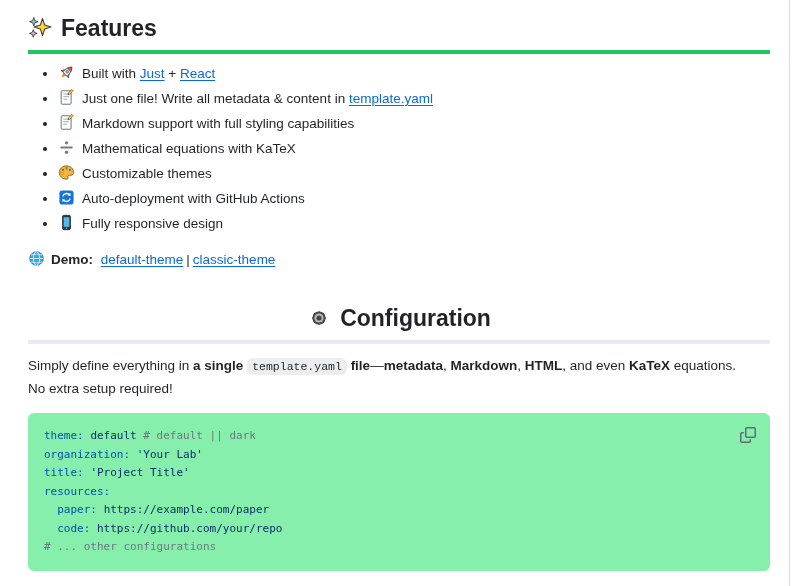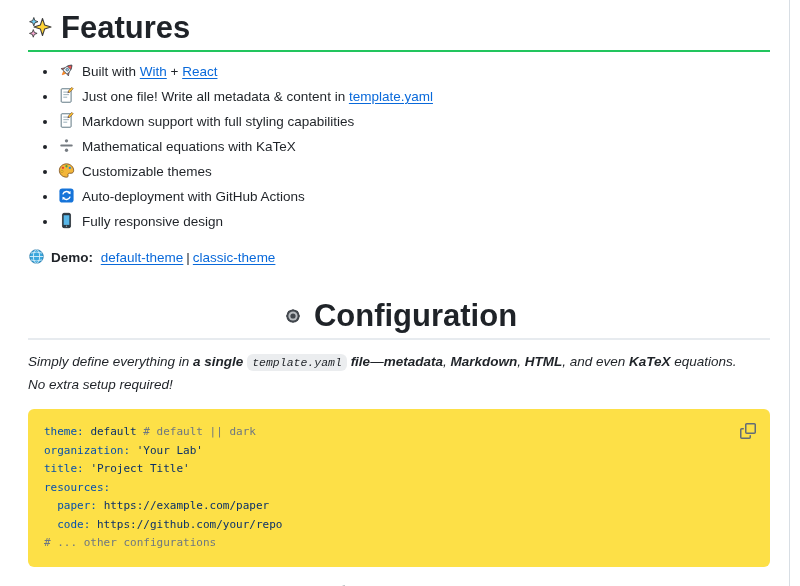--- a/index.html
+++ b/index.html
@@ -9,50 +9,50 @@
     font-family:"Liberation Sans","DejaVu Sans",sans-serif;
     font-size:13.5px;
     -webkit-font-smoothing:antialiased;
   }
   .page{position:relative;width:800px;height:586px;}
   .scroll-edge{position:absolute;left:789px;top:0;width:1px;height:586px;background:#d8dee4;}
   .content{position:absolute;left:28px;top:0;width:742px;}
 
   h2.md-h2{
     margin:0;padding:14px 0 8px 0;
-    font-size:31px;font-weight:600;line-height:28px;
-    border-bottom:2px solid #22c55e;
+    font-size:23px;font-weight:600;line-height:28px;
+    border-bottom:4px solid #22c55e;
     display:flex;align-items:center;gap:9px;color:#1f2328;
   }
   h2.md-h2.config{margin-top:20px;border-bottom-color:#e7ebef;justify-content:center;}
   .h-emoji{width:24px;height:24px;display:inline-block;flex:0 0 auto;}
   .h-emoji svg{width:24px;height:24px;display:block;}
 
   ul.features{margin:10px 0 0 0;padding:0 0 0 30px;list-style:disc;}
   ul.features li{margin:5px 0;line-height:20px;color:#1f2328;}
   .emoji{display:inline-block;width:17px;height:17px;vertical-align:-3px;margin-right:7px;}
   .emoji svg{width:17px;height:17px;display:block;}
 
   .md-link{color:#0969da;text-decoration:underline;text-underline-offset:2px;cursor:pointer;}
   strong{font-weight:700;}
 
   .demo-line{margin:16px 0 4px 0;line-height:20px;}
   .demo-emoji{margin-right:6px;}
   .demo-label{margin-right:4px;}
   .sep{margin:0 3px;color:#1f2328;}
 
-  .intro{margin:11px 0 0 0;line-height:22px;font-style:italic;}
+  .intro{margin:11px 0 0 0;line-height:22px;}
   .inline-code{
     font-family:"Liberation Mono","DejaVu Sans Mono",monospace;
     font-size:11.5px;background:rgba(175,184,193,0.25);
     padding:2px 5px;border-radius:6px;color:#1f2328;
   }
 
   .code-block{
-    position:relative;margin-top:13px;background:#fde047;border-radius:6px;
+    position:relative;margin-top:13px;background:#86efac;border-radius:6px;
     padding:14px 16px;min-height:122px;
   }
   .code-block pre{
     margin:0;font-family:"Liberation Mono","DejaVu Sans Mono",monospace;
     font-size:11px;line-height:17.5px;white-space:pre;color:#24292f;
   }
   .tok-key{color:#0550ae;}
   .tok-val{color:#0a3069;}
   .tok-str{color:#0a3069;}
   .tok-comment{color:#6e7781;}
@@ -89,21 +89,21 @@
     <ul class="features">
         <li><span class="emoji"><svg viewBox="0 0 24 24">
               <g transform="rotate(45 12 12)">
                 <path d="M9.8 15.6 L12 20.4 L14.2 15.6 Z" fill="#ffa726" stroke="#e65100" stroke-width="0.8"></path>
                 <path d="M7.8 10.8 L4.6 15.6 L7.8 15 Z" fill="#ef5350" stroke="#37474f" stroke-width="0.9"></path>
                 <path d="M16.2 10.8 L19.4 15.6 L16.2 15 Z" fill="#ef5350" stroke="#37474f" stroke-width="0.9"></path>
                 <path d="M12 1.4 C15 4.3 16.3 8.3 16.3 12.2 L16.3 15.2 L7.7 15.2 L7.7 12.2 C7.7 8.3 9 4.3 12 1.4 Z" fill="#eceff1" stroke="#37474f" stroke-width="1.1"></path>
                 <path d="M12 1.4 C13.5 2.9 14.7 4.8 15.4 6.8 L8.6 6.8 C9.3 4.8 10.5 2.9 12 1.4 Z" fill="#ef5350" stroke="#37474f" stroke-width="0.9"></path>
                 <circle cx="12" cy="10.3" r="1.9" fill="#90caf9" stroke="#37474f" stroke-width="0.9"></circle>
               </g>
-            </svg></span>Built with <a href="#" class="md-link">With</a> + <a href="#" class="md-link">React</a></li>
+            </svg></span>Built with <a href="#" class="md-link">Just</a> + <a href="#" class="md-link">React</a></li>
         <li><span class="emoji"><svg viewBox="0 0 24 24">
               <rect x="4.5" y="2.5" width="14" height="19" rx="1.2" fill="#ffffff" stroke="#546e7a" stroke-width="1.3"></rect>
               <line x1="7.5" y1="7.2" x2="15.5" y2="7.2" stroke="#7e99a8" stroke-width="1.1"></line>
               <line x1="7.5" y1="10.8" x2="15.5" y2="10.8" stroke="#7e99a8" stroke-width="1.1"></line>
               <line x1="7.5" y1="14.4" x2="13" y2="14.4" stroke="#7e99a8" stroke-width="1.1"></line>
               <g transform="rotate(45 17.5 4.5)">
                 <rect x="16.1" y="0.2" width="2.9" height="7.6" rx="0.5" fill="#fbc02d" stroke="#6d4c41" stroke-width="0.8"></rect>
                 <path d="M16.1 7.8 L17.55 10.4 L19 7.8 Z" fill="#6d4c41"></path>
               </g>
             </svg></span>Just one file! Write all metadata &amp; content in <a href="#" class="md-link">template.yaml</a></li>

